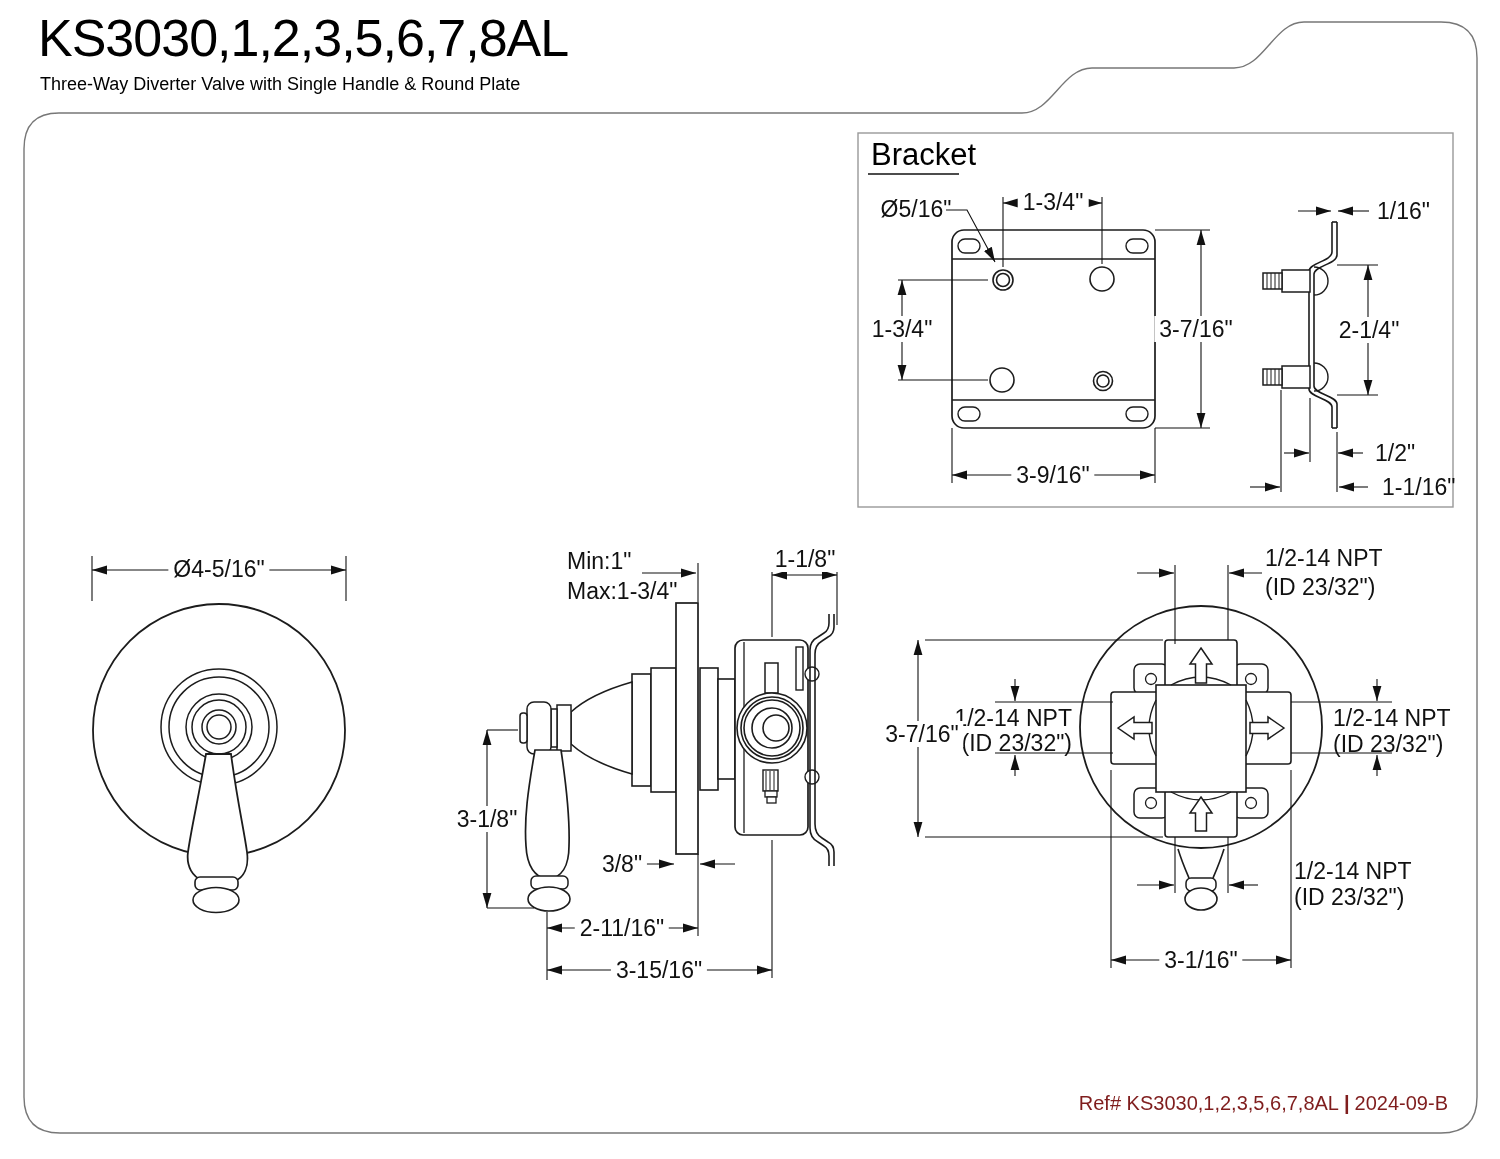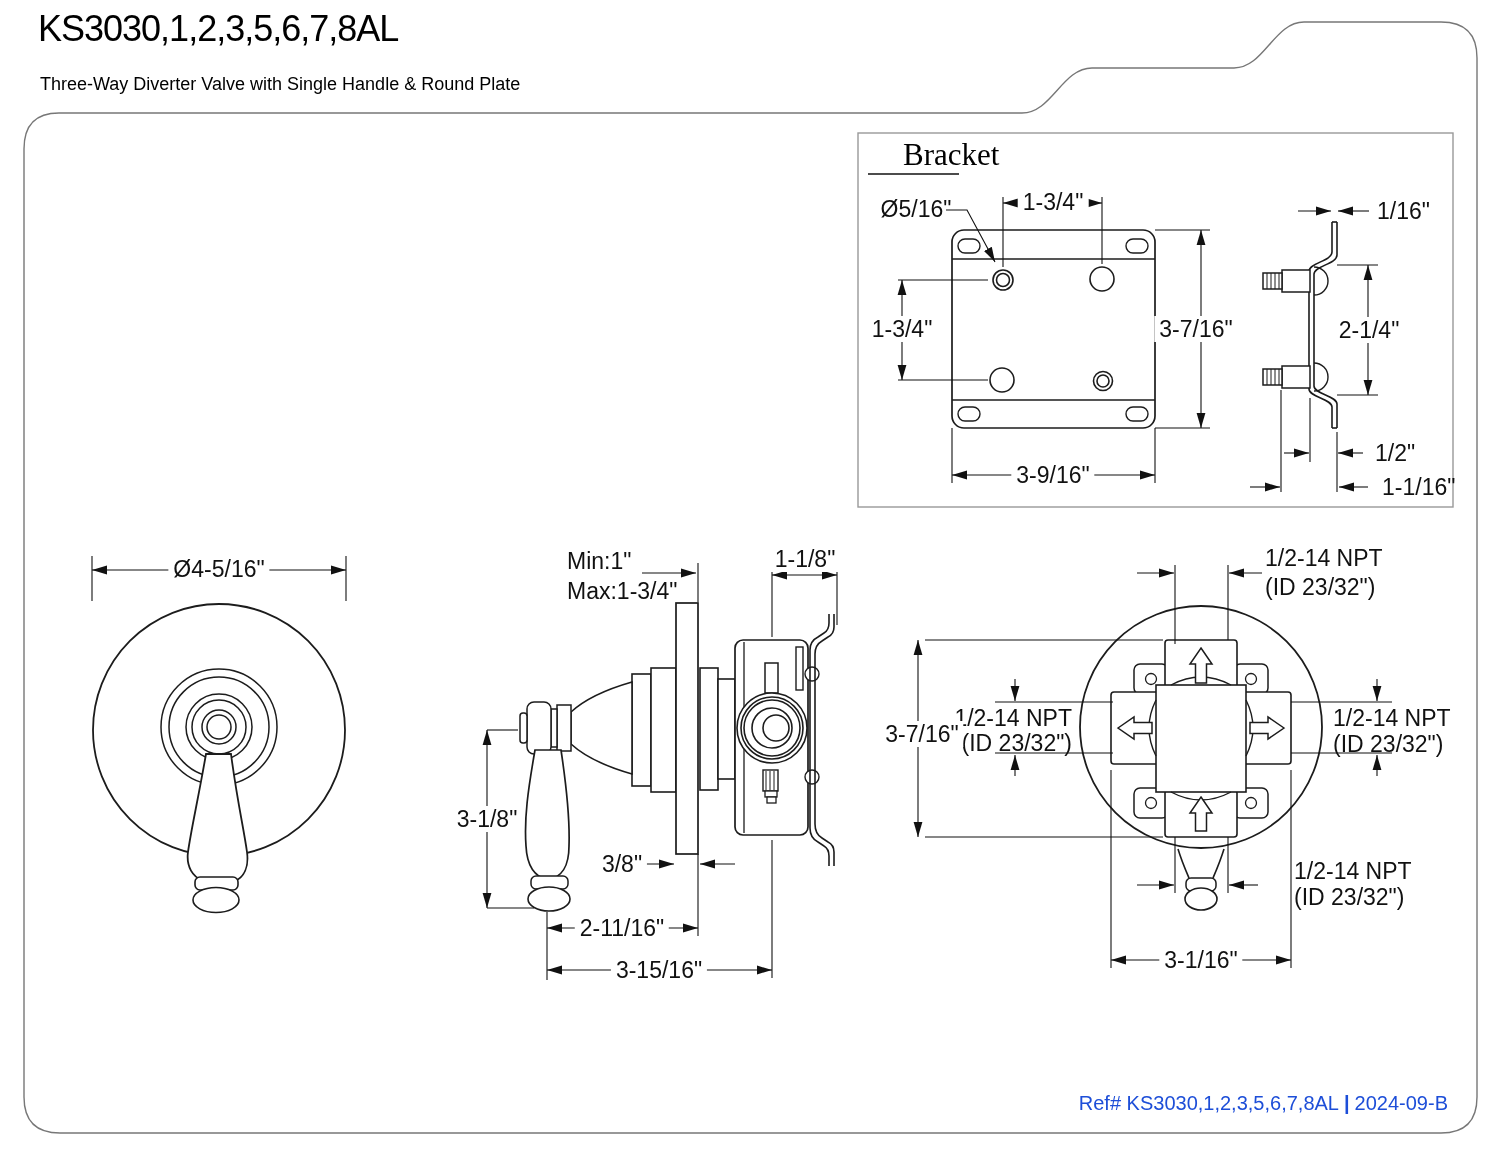--- a/index.html
+++ b/index.html
@@ -2,40 +2,40 @@
 <html><head>
 <meta charset="utf-8">
 <style>
   html,body { margin:0; padding:0; background:#fff; }
   .sheet {
     position:relative; width:1500px; height:1159px; background:#fff;
     font-family:"Liberation Sans", sans-serif; color:#000; overflow:hidden;
   }
   .art { position:absolute; left:0; top:0; }
   .page-title {
-    position:absolute; left:38px; top:8px; font-size:36px; font-weight:500;
+    position:absolute; left:38px; top:8px; font-size:52px; font-weight:500;
     letter-spacing:-1px; white-space:nowrap;text-align:center;
   }
   .page-subtitle {
     position:absolute; left:40px; top:74px; font-size:18px; font-weight:400;
     white-space:nowrap;
   }
   .panel-heading {
-    position:absolute; left:903px; top:137px; font-size:31px; font-weight:400;font-family:Liberation Serif, serif;
+    position:absolute; left:871px; top:137px; font-size:31px; font-weight:400;
   }
   .dim {
     position:absolute; font-size:23px; line-height:26px; white-space:nowrap; color:#111;
   }
   .c  { transform:translate(-50%,-50%); text-align:center; }
   .l  { transform:translate(0,-50%); }
   .r  { transform:translate(-100%,-50%); text-align:right; }
   .bg { background:#fff; padding:0 5px; }
   .npt span { display:block; }
   .footer {
-    position:absolute; right:52px; top:1092px; font-size:20px; white-space:nowrap; color:#1d4ed8;
+    position:absolute; right:52px; top:1092px; font-size:20px; white-space:nowrap; color:#7f1d1d;
   }
   .footer .sep { font-weight:700; margin:0 5px; }
 </style>
 </head>
 <body>
 
 <div class="sheet">
 
   <svg class="art" width="1500" height="1159" viewBox="0 0 1500 1159">
     <defs>

